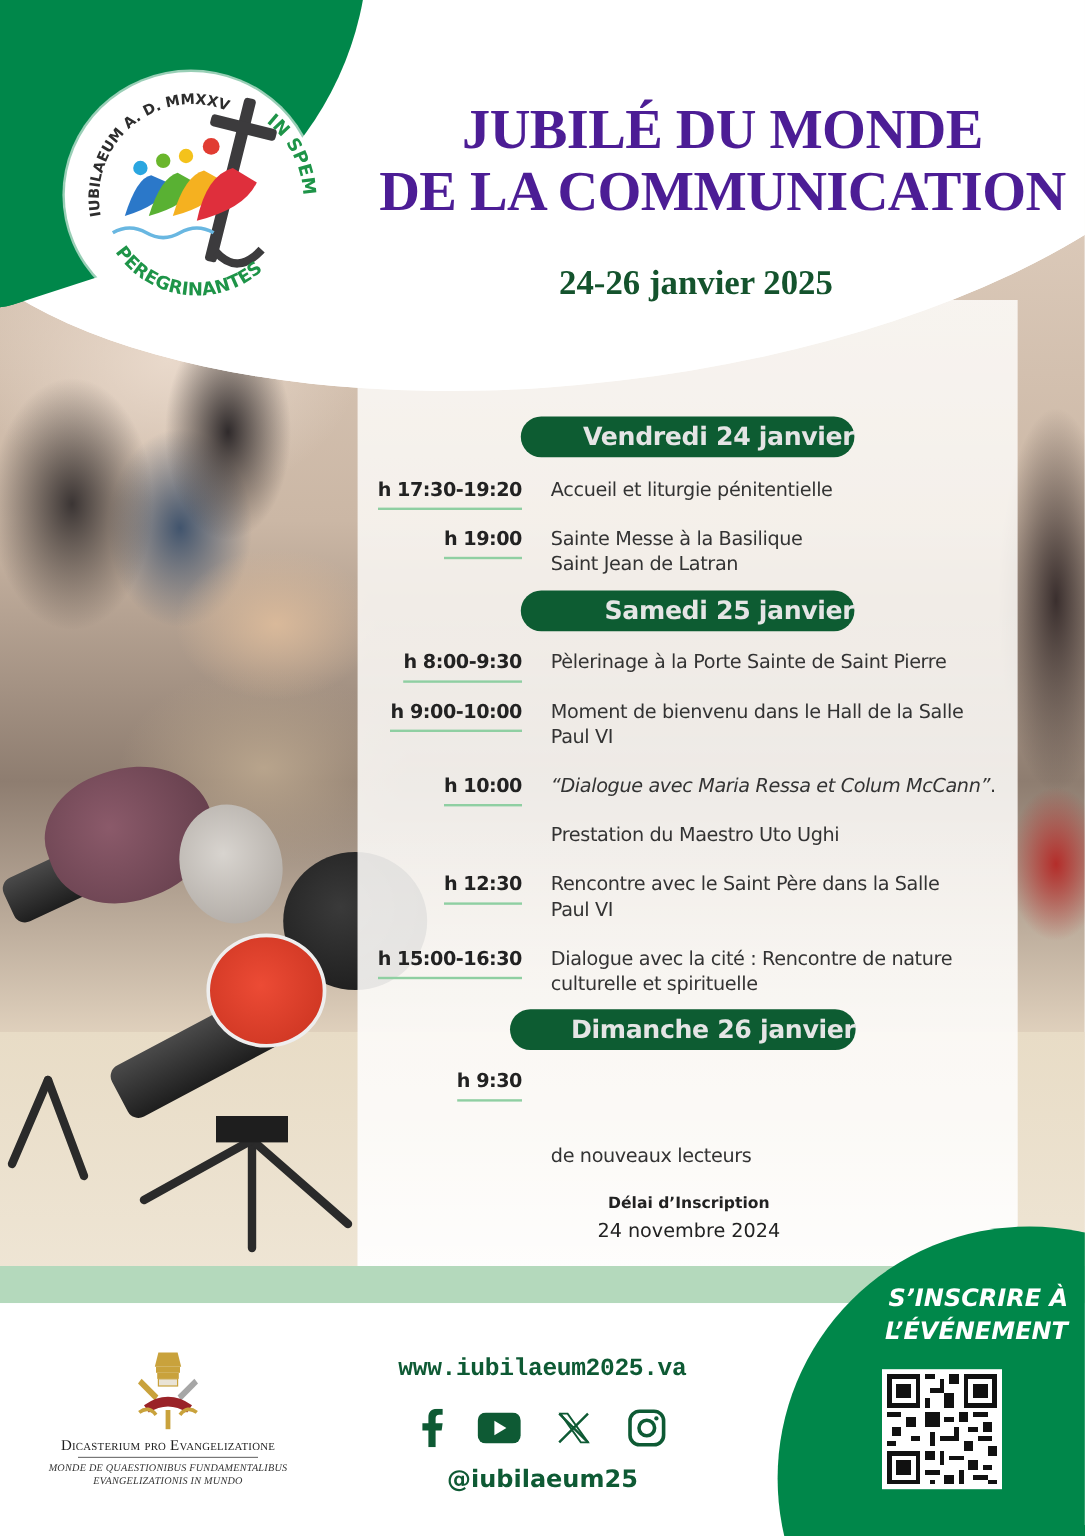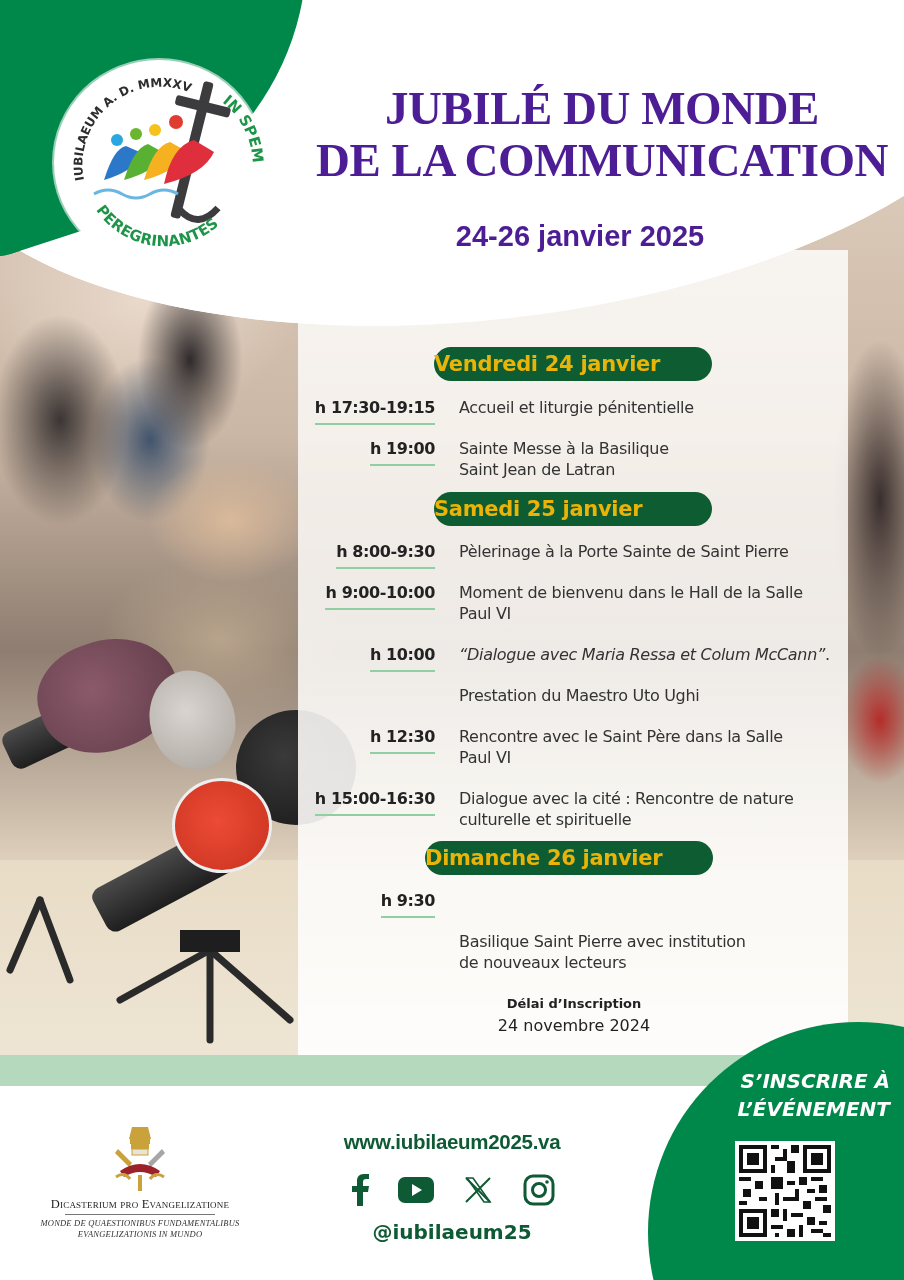--- a/index.html
+++ b/index.html
@@ -49,37 +49,37 @@
 
   
   .title {
     position: absolute; left: 300px; top: 82px; width: 604px; text-align: center;
     font-family: "Liberation Serif", "DejaVu Serif", serif; font-weight: bold;
     color: #4c1d95; font-size: 47px; line-height: 52px; letter-spacing: -0.5px;
   }
   .title .line { display: block; }
   .dates {
     position: absolute; left: 300px; top: 220px; width: 560px; text-align: center;
-    font-family: Liberation Sans, sans-serif; font-weight: bold;
-    color: #4c1d95; font-size: 29px;
+    font-family: Liberation Serif, serif; font-weight: bold;
+    color: #14532d; font-size: 29px;
   }
 
   
   .panel {
     position: absolute; left: 298px; top: 250px; width: 550px; height: 806px;
     background: rgba(250,248,244,0.86);
   }
   .panel-fade {
     position: absolute; left: 298px; top: 250px; width: 550px; height: 806px;
     background: linear-gradient(180deg, rgba(255,255,255,0.2) 0%, rgba(255,255,255,0) 30%, rgba(255,255,255,0.45) 85%, rgba(255,255,255,0.8) 100%);
   }
 
   .day-pill {
     position: absolute; left: 434px; width: 278px; height: 34px; border-radius: 17px;
-    background: #0d5c32; color: #eab308; text-align: left;
+    background: #0d5c32; color: #e5e5e5; text-align: right;
     font-family: "DejaVu Sans", sans-serif; font-weight: bold; font-size: 21px; line-height: 34px;
     letter-spacing: -0.3px;
   }
 
   .row { position: absolute; left: 300px; width: 540px; }
   .time {
     position: absolute; right: 405px; top: 0; white-space: nowrap;
     font-family: "DejaVu Sans", sans-serif; font-weight: bold; font-size: 16px; color: #222;
     letter-spacing: -0.4px; line-height: 20px;
   }
@@ -123,21 +123,21 @@
     letter-spacing: 0.2px; font-variant: small-caps;
   }
   .dicastery .rule { display: block; width: 150px; height: 1px; background: #777; margin: 2px auto 3px; }
   .dicastery .sub {
     display: block; font-family: "Liberation Serif", "DejaVu Serif", serif; font-style: italic;
     font-size: 8.5px; color: #333; line-height: 11px; letter-spacing: 0.2px;
   }
 
   .web {
     position: absolute; left: 300px; top: 1130px; width: 304px; text-align: center;
-    font-family: Liberation Sans, sans-serif; font-weight: bold; color: #0e5a34; font-size: 20.5px;
+    font-family: Liberation Mono, monospace; font-weight: bold; color: #0e5a34; font-size: 20.5px;
     letter-spacing: -0.3px;
   }
   .socials { position: absolute; left: 342px; top: 1172px; width: 220px; height: 38px; }
   .social { position: absolute; top: 0; height: 36px; display: flex; align-items: center; justify-content: center; }
   .handle {
     position: absolute; left: 300px; top: 1220px; width: 304px; text-align: center;
     font-family: "DejaVu Sans", sans-serif; font-weight: bold; color: #0e5a34; font-size: 20px;
   }
 </style>
 </head>
@@ -246,21 +246,21 @@
 </div>
 <div class="title">
   <span class="line">JUBILÉ DU MONDE</span>
   <span class="line">DE LA COMMUNICATION</span>
 </div>
 <div class="dates">24-26 janvier 2025</div>
 
 <div class="day-pill" style="top:347px;">Vendredi 24 janvier</div>
 
 <div class="row" style="top:398px;">
-  <div class="time"><span>h 17:30-19:15</span><div class="ul"></div></div>
+  <div class="time"><span>h 17:30-19:20</span><div class="ul"></div></div>
   <div class="desc"><span>Accueil et liturgie pénitentielle</span></div>
 </div>
 
 <div class="row" style="top:439px;">
   <div class="time"><span>h 19:00</span><div class="ul"></div></div>
   <div class="desc">
     <span>Sainte Messe à la Basilique</span><br>
     <span>Saint Jean de Latran</span>
   </div>
 </div>
@@ -305,21 +305,21 @@
   </div>
 </div>
 
 <div class="day-pill" style="top:841px;left:425px;width:288px;">Dimanche 26 janvier</div>
 
 <div class="row" style="top:891px;">
   <div class="time"><span>h 9:30</span><div class="ul"></div></div>
   <div class="desc">
     <br>
     <br>
-    <span>Basilique Saint Pierre avec institution</span><br>
+    <br>
     <span>de nouveaux lecteurs</span>
   </div>
 </div>
 
 <div class="deadline">
   <span class="lbl">Délai d’Inscription</span>
   <span class="val">24 novembre 2024</span>
 </div>
 
 <div class="mint-band"></div>

